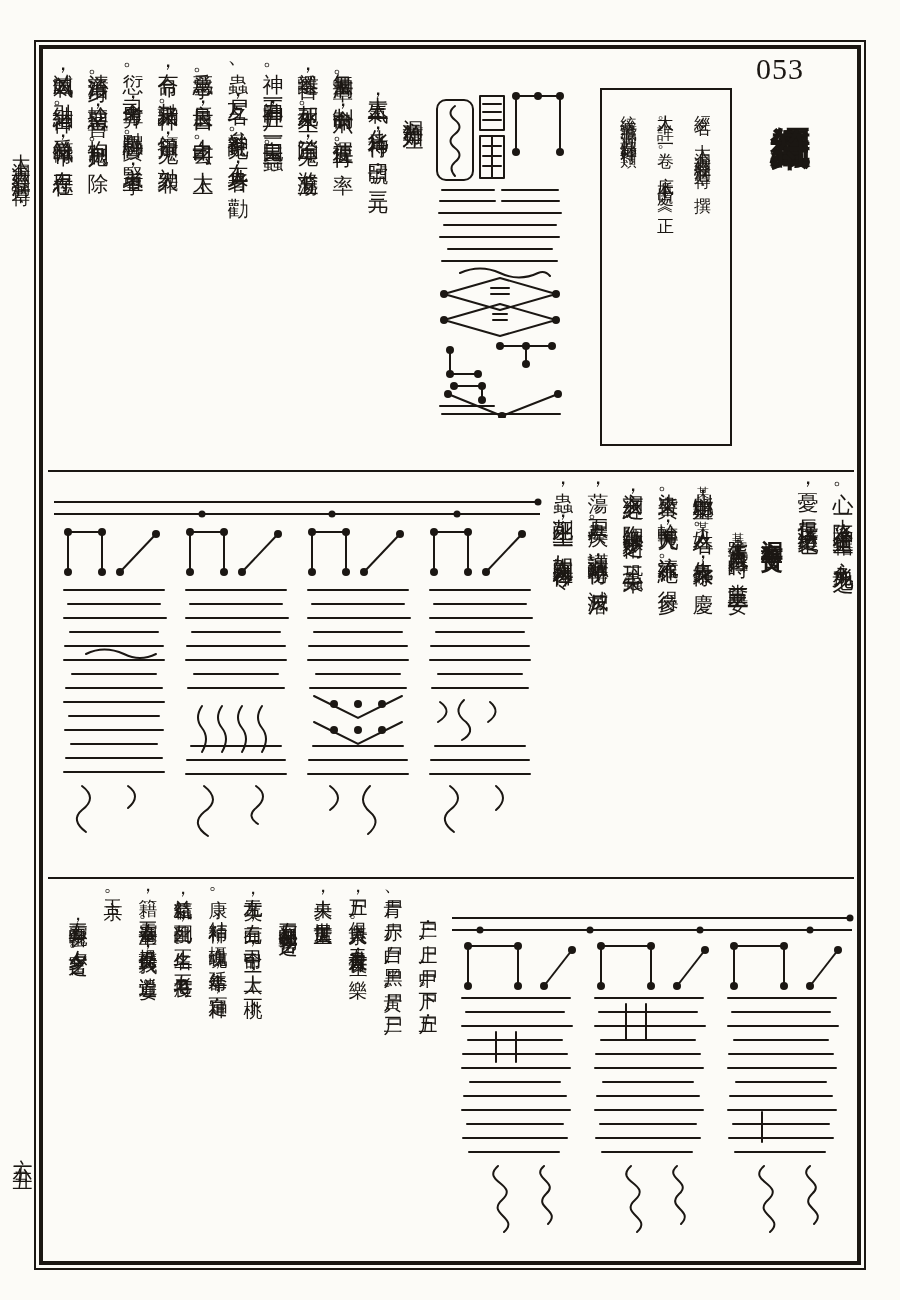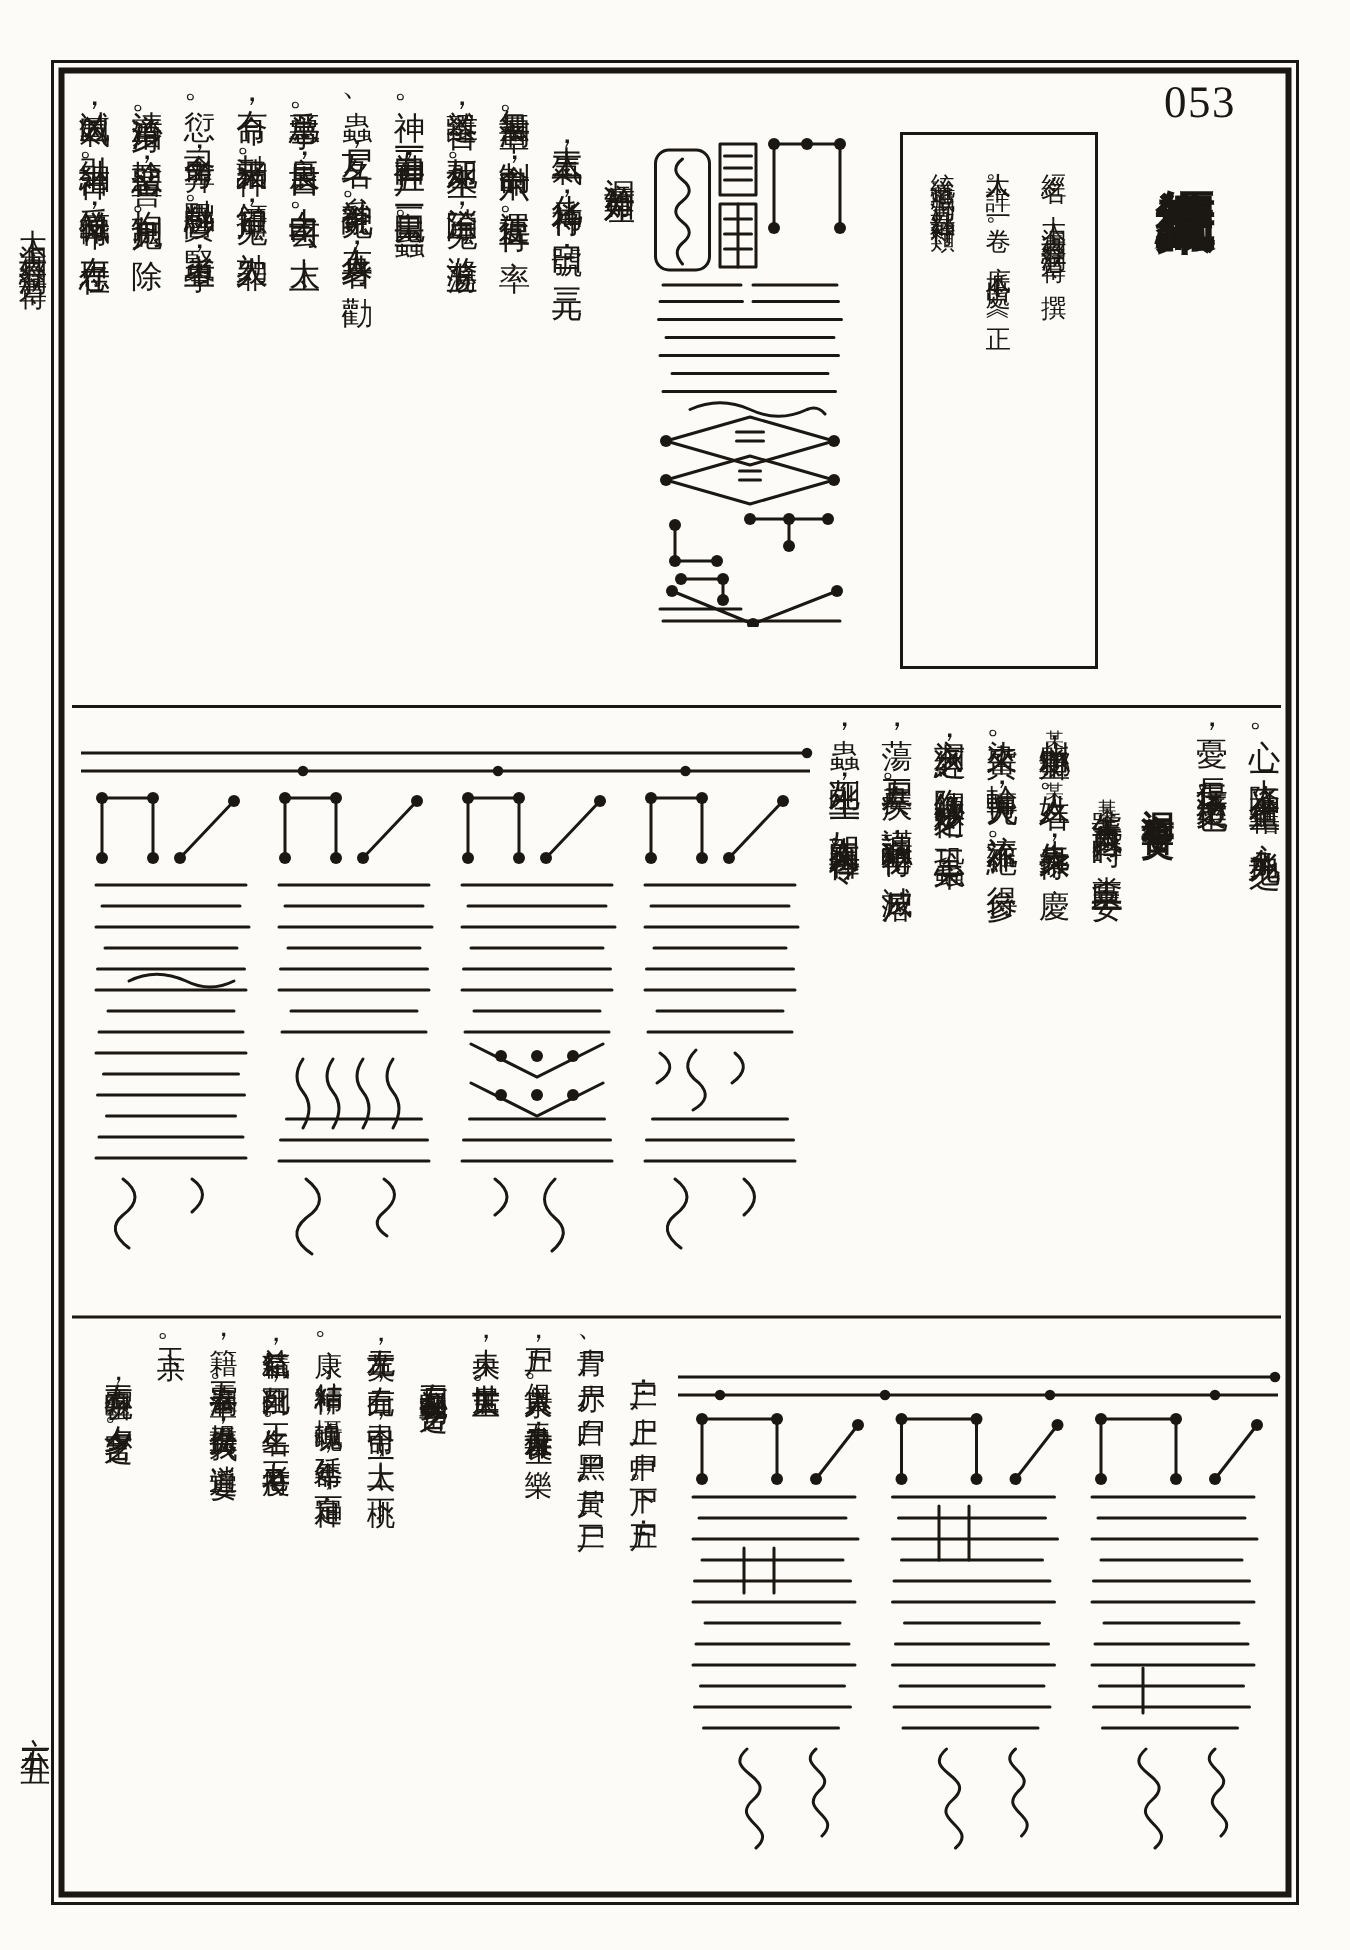--- a/index.html
+++ b/index.html
@@ -11,21 +11,21 @@
   .vert{writing-mode:vertical-rl;text-orientation:upright;}
   .abs{position:absolute;}
   
   .frame-outer{left:34px;top:40px;width:828px;height:1226px;border:2px solid #1b1713;}
   .frame-inner{position:absolute;left:3px;top:3px;right:3px;bottom:3px;border:4px solid #1b1713;}
   .divider{left:48px;width:806px;border-top:2px solid #1b1713;height:0;}
   
   .margin-title{left:8px;top:138px;font-size:19px;letter-spacing:5px;line-height:26px;}
   .folio{left:9px;top:1143px;font-size:20px;letter-spacing:7px;line-height:28px;}
   
-  .catalog-no{left:756px;top:52px;width:68px;text-align:right;font-size:30px;letter-spacing:1px;}
+  .catalog-no{left:756px;top:52px;width:68px;text-align:left;font-size:30px;letter-spacing:1px;}
   .main-title{left:760px;top:96px;height:380px;font-size:40px;font-weight:bold;line-height:60px;letter-spacing:0;}
   
   .colophon{left:600px;top:88px;width:132px;height:358px;border:2px solid #1b1713;box-sizing:border-box;padding:12px 9px;}
   .colophon .vcol{font-size:17px;line-height:37px;letter-spacing:4px;}
   
   .vcol{display:block;}
   .sec1{left:46px;top:57px;width:384px;height:406px;}
   .sec2{left:545px;top:476px;width:315px;height:396px;}
   .sec3{left:58px;top:884px;width:388px;height:372px;}
   .sec1 .vcol,.sec2 .vcol{font-size:21px;line-height:35px;letter-spacing:2.5px;}

